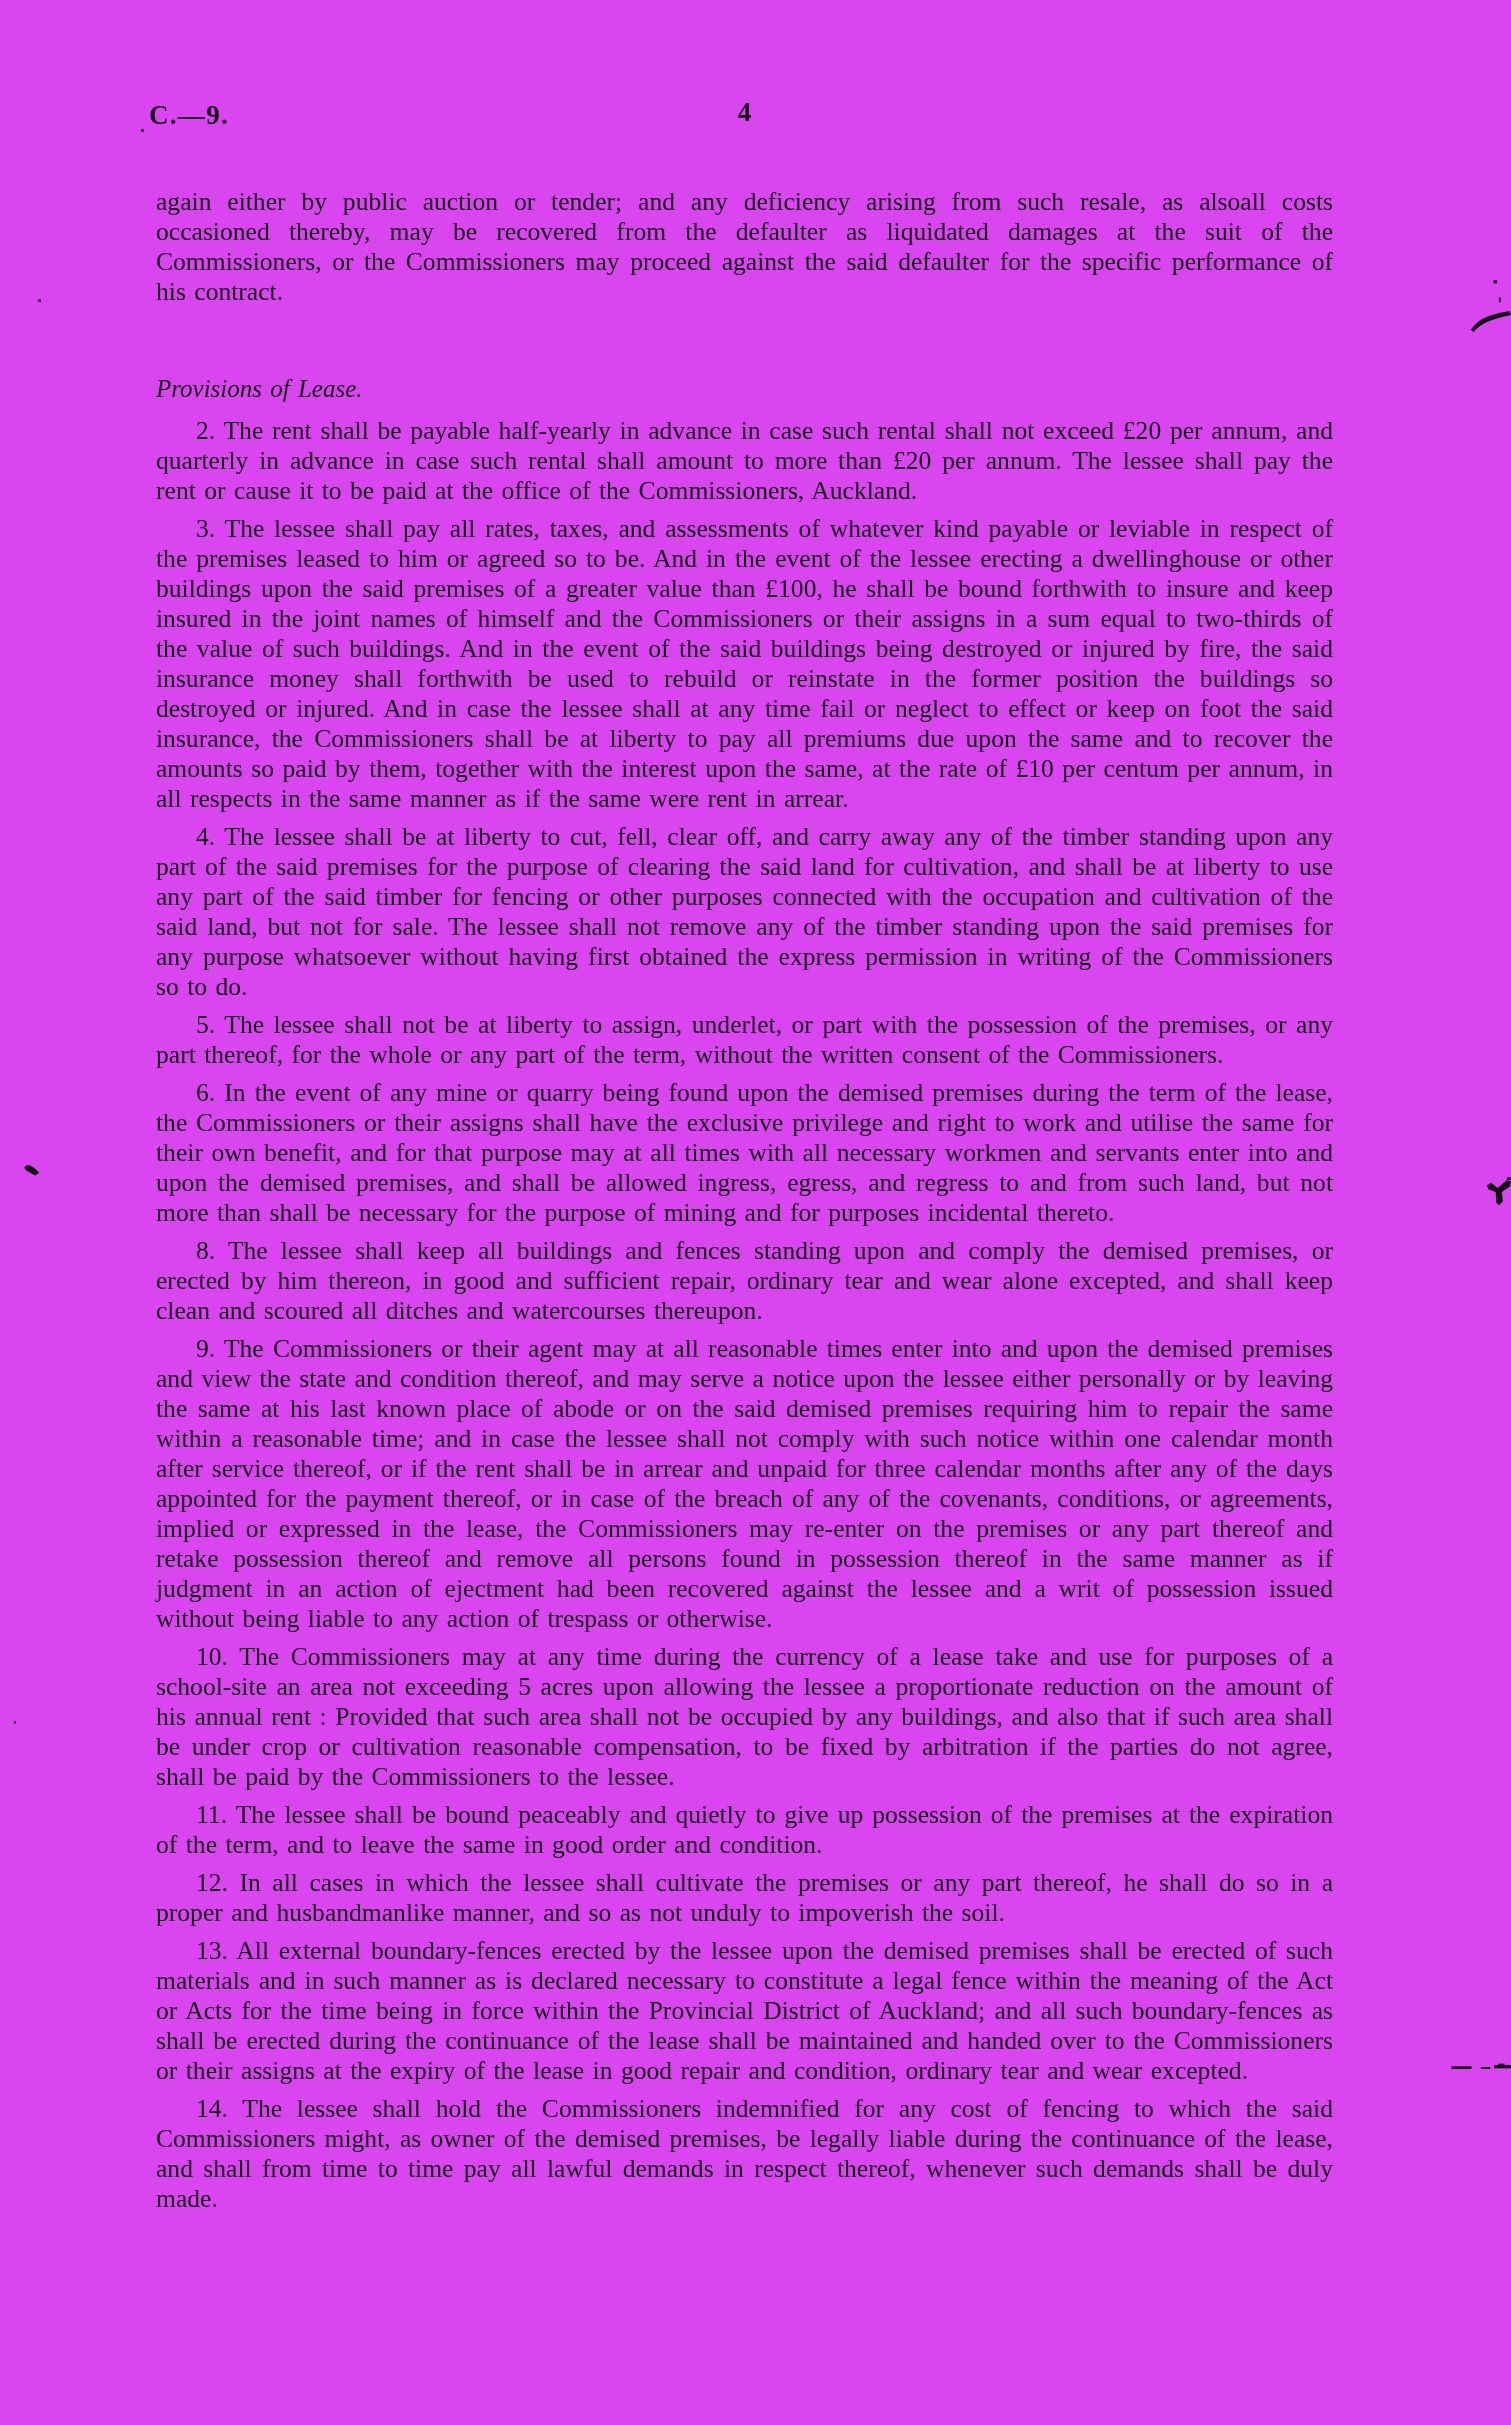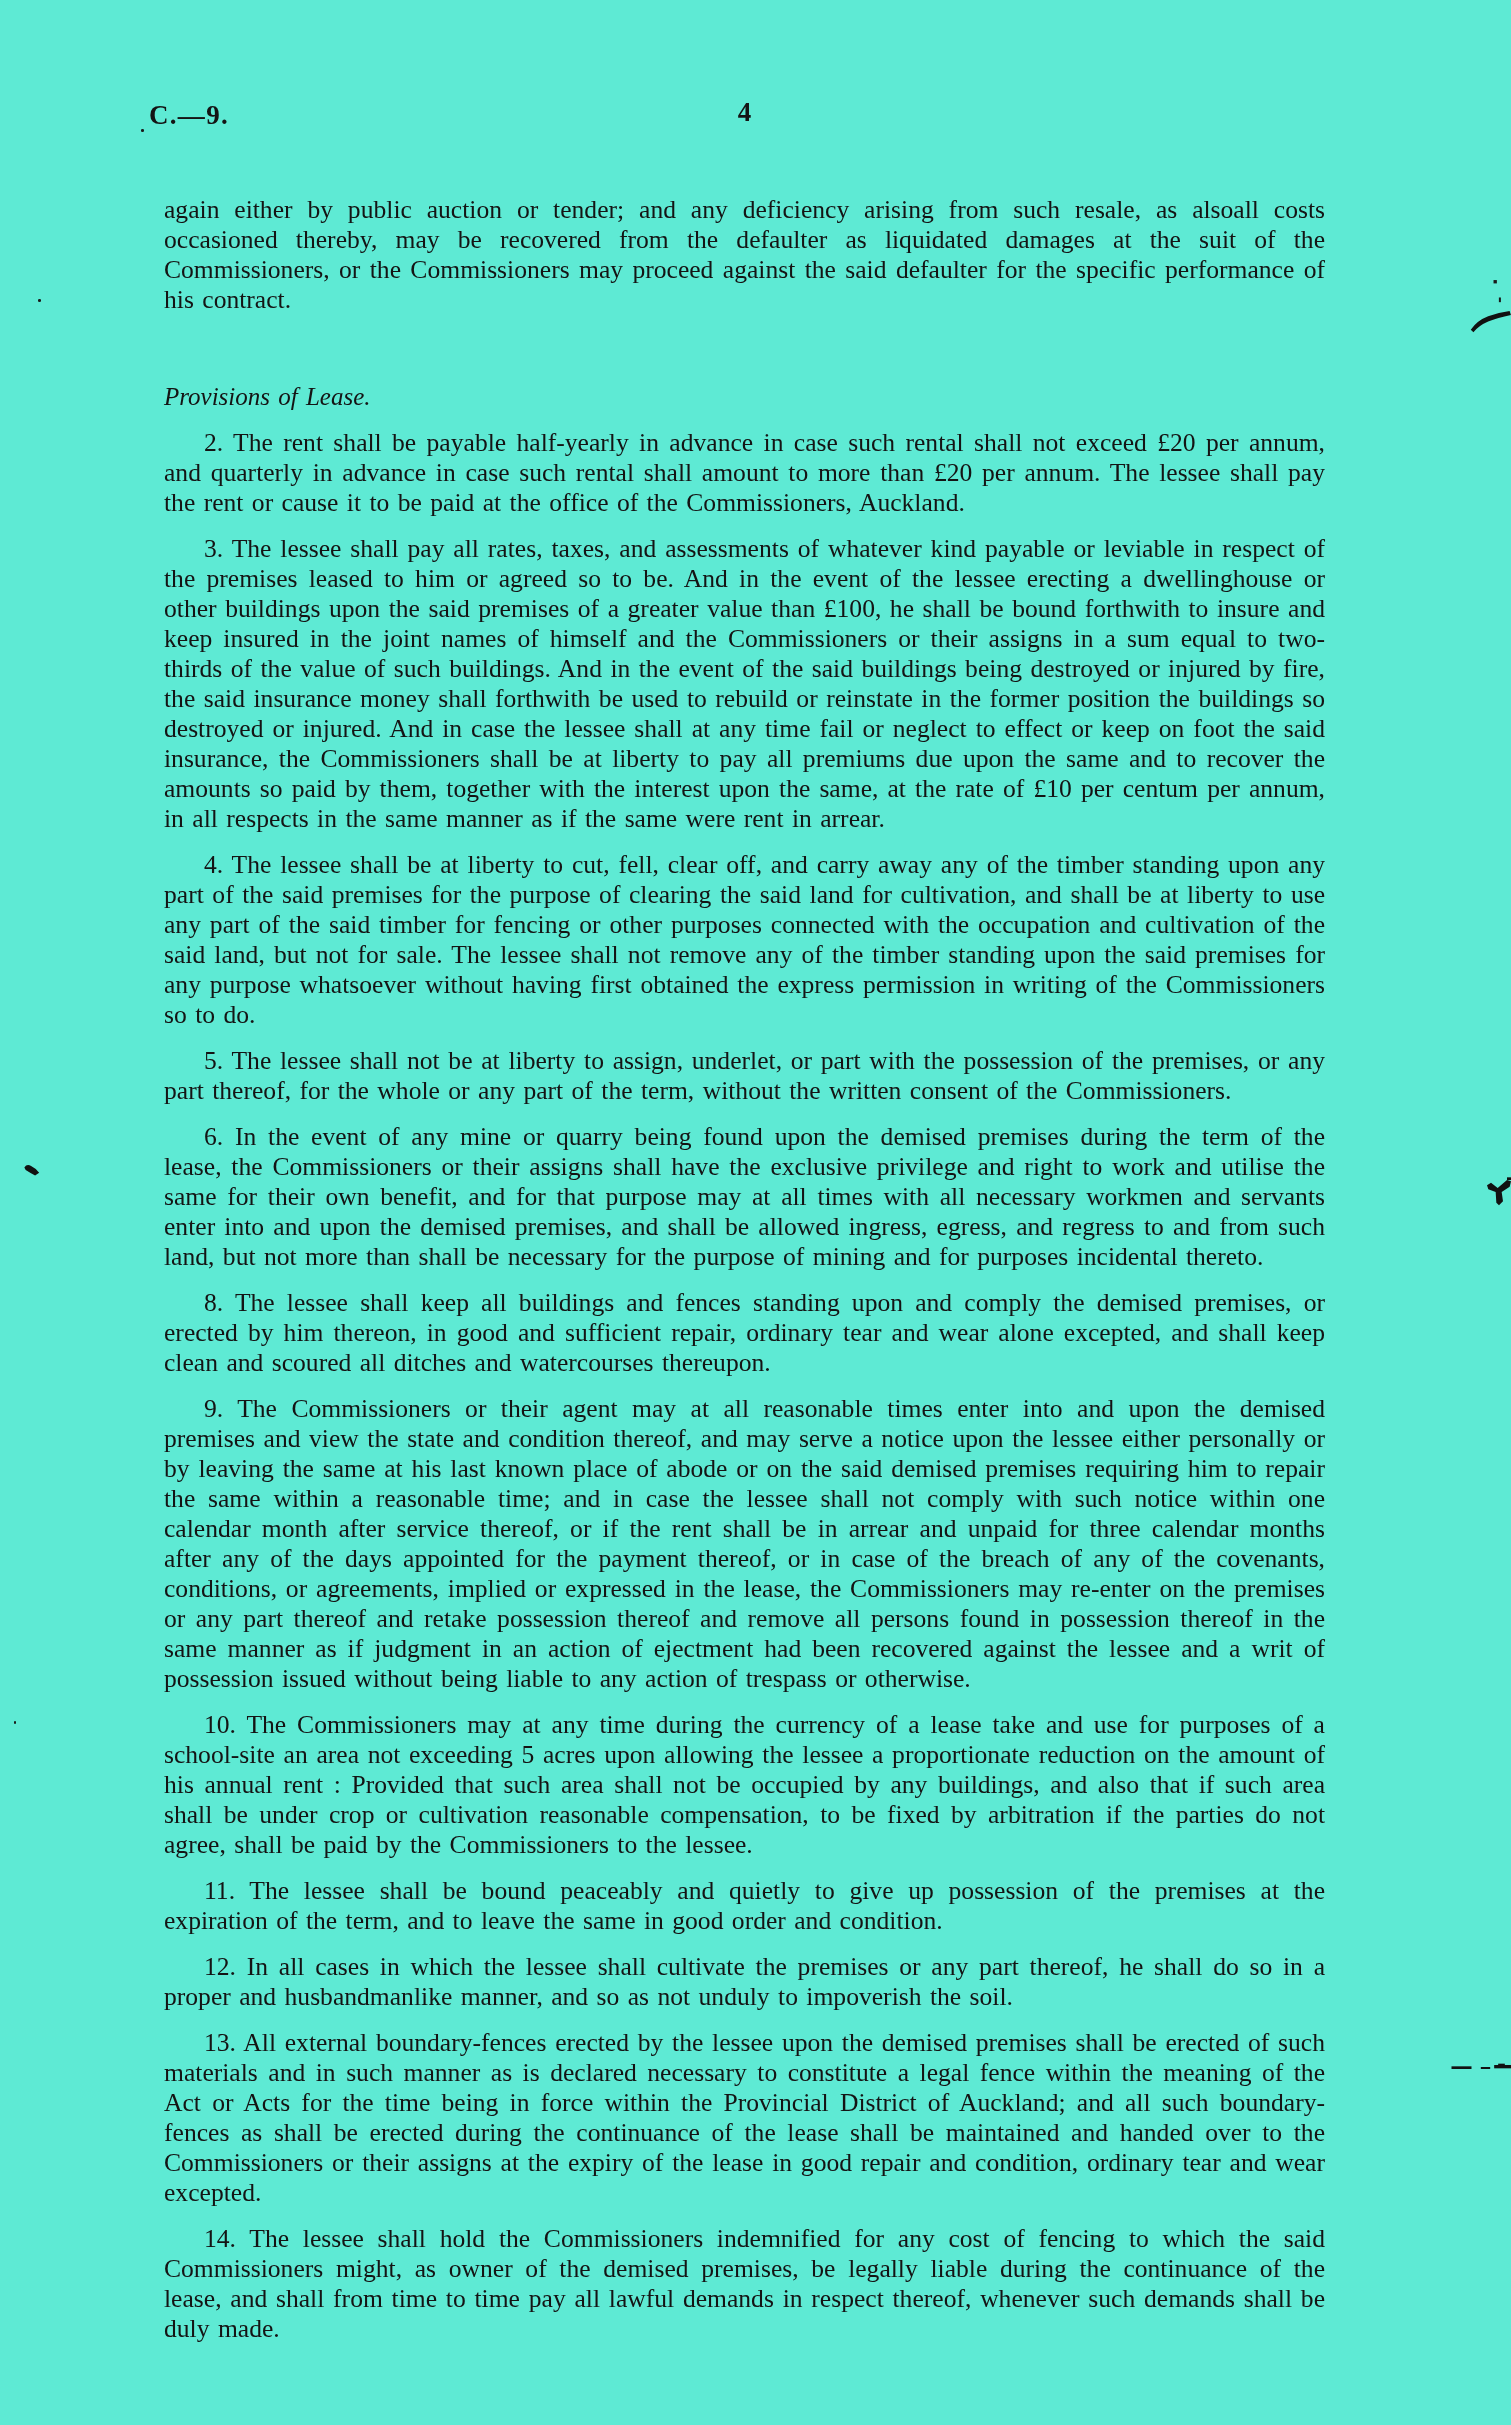--- a/index.html
+++ b/index.html
@@ -1,21 +1,21 @@
 <!DOCTYPE html>
 <html style="font-size:10.8px"><head>
 <meta charset="utf-8">
 <title>C.—9. — page 4</title>
 <style>
   html, body { margin: 0; padding: 0; background: #ffffff; }
   .page {
     position: relative;
     width: 1511px;
     height: 2426px;
-    background: #5eead4;
+    background: #d946ef;
     font-family: "Liberation Serif", "DejaVu Serif", serif;
     color: #141414;
     overflow: hidden;
   }
   .doc-ref {
     position: absolute;
     left: 149px;
     top: 100px;
     font-size: 27px;
     font-weight: bold;
@@ -33,21 +33,21 @@
   .text-block {
     position: absolute;
     left: 148px;
     top: 179px;
     width: 1193px;
     font-size: 25.6px;
     line-height: 30px;
     text-align: justify;
     word-spacing: 2px;
   }
-  .text-block p { margin: 16px; }
+  .text-block p { margin: 8px; }
   .intro { text-indent: 0; }
   .section-heading {
     margin-top: 67px !important;
     margin-bottom: 12px !important;
     font-style: italic;
     font-weight: normal;
     font-size: 25px;
     text-indent: 0;
   }
   .clause { text-indent: 40px; }

